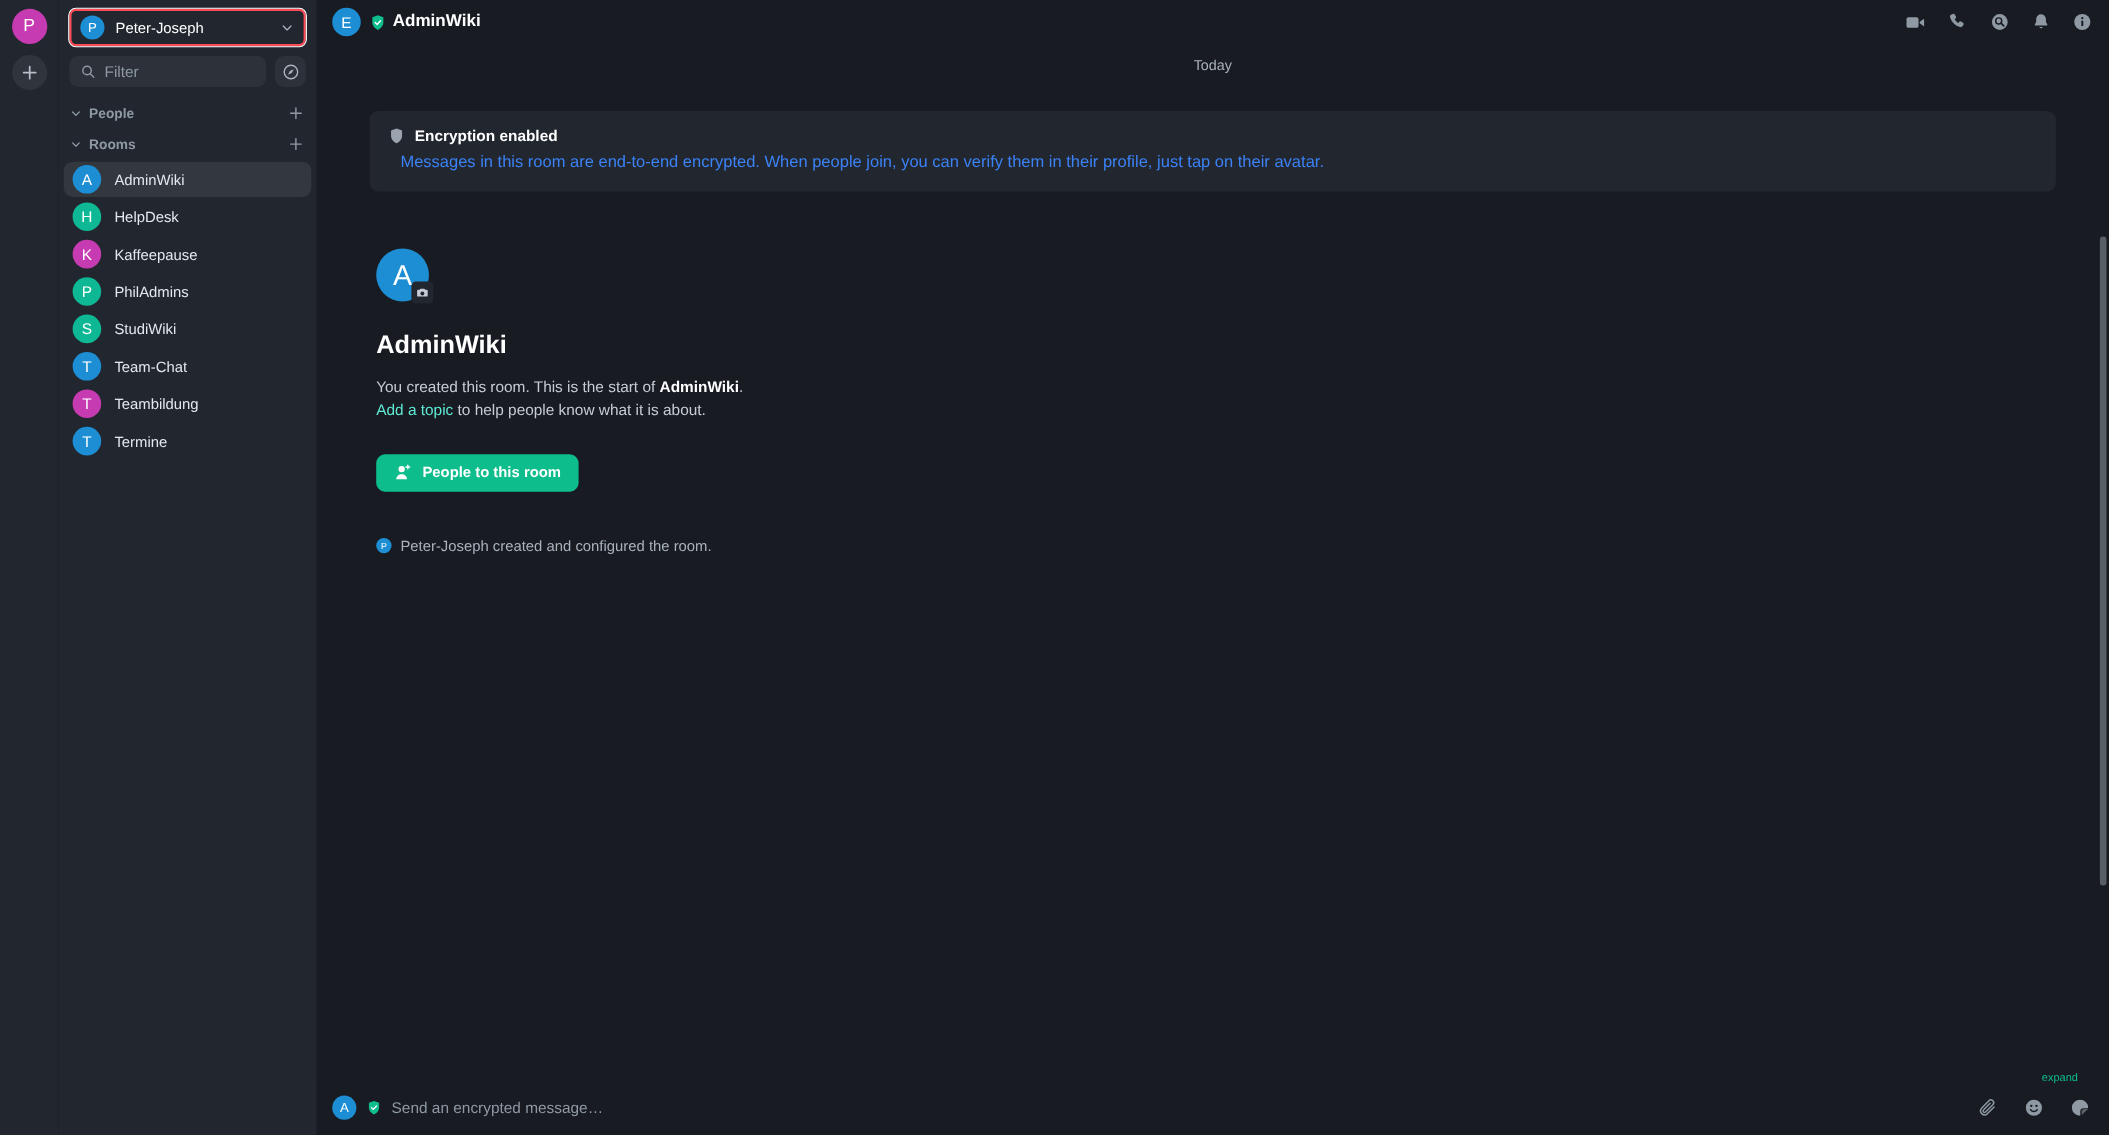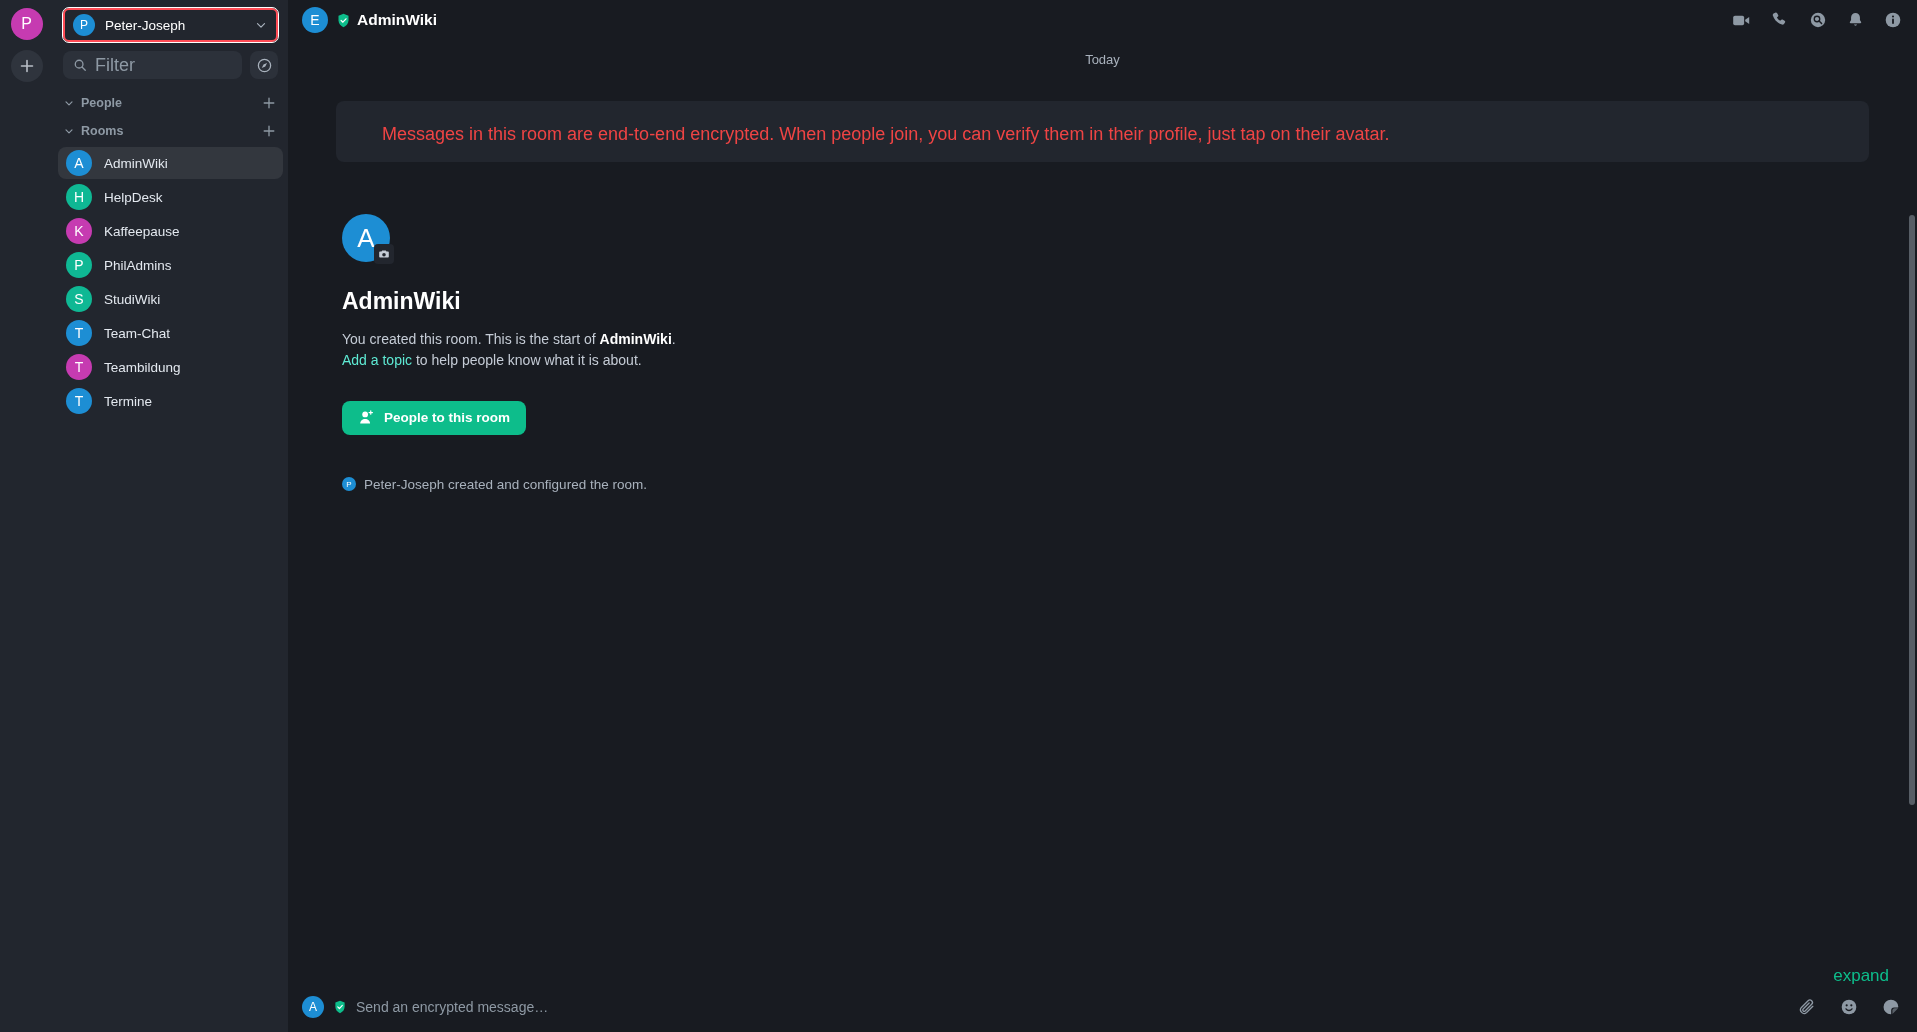--- a/index.html
+++ b/index.html
@@ -72,21 +72,21 @@
   }
   .filter-box {
     flex: 1 1 auto; height: 28px; border-radius: 8px;
     background: #2c313a;
     display: flex; align-items: center; gap: 8px;
     padding: 0 10px; cursor: text;
   }
   .filter-box .sicon { color: #8e99a4; display: flex; flex: 0 0 auto; }
   .filter-box input {
     background: transparent; border: none; outline: none;
-    color: #edf3ff; font-size: 18px; width: 100%;
+    color: #edf3ff; font-size: 14px; width: 100%;
     font-family: "Liberation Sans", sans-serif;
   }
   .filter-box input::placeholder { color: #8e99a4; }
   .explore-btn {
     width: 28px; height: 28px; flex: 0 0 28px; border-radius: 8px;
     background: #2c313a; color: #a9b2bd;
     display: flex; align-items: center; justify-content: center;
     cursor: pointer;
   }
 
@@ -164,22 +164,22 @@
   .enc-notice {
     background: #22262e; border-radius: 8px;
     margin: 0 24px 0 24px;
     padding: 14px 18px 16px 18px;
   }
   .enc-title {
     display: flex; align-items: center; gap: 10px;
     font-size: 14px; font-weight: bold; color: #ffffff;
   }
   .enc-body {
-    margin-top: 7px; margin-left: 28px;
-    font-size: 18px; color: #ef4444; line-height: 1.35;
+    margin-top: 7px; margin-left: 10px;
+    font-size: 15px; color: #3b82f6; line-height: 1.35;
   }
 
   .room-intro { padding: 52px 30px 0 30px; }
   .intro-avatar-wrap { position: relative; width: 48px; height: 48px; }
   .intro-avatar {
     width: 48px; height: 48px; border-radius: 50%;
     background: #1d8ed4; color: #fff;
     font-size: 26px; display: flex; align-items: center; justify-content: center;
     cursor: pointer;
   }
@@ -215,21 +215,21 @@
   .event-row .mini-av {
     width: 14px; height: 14px; border-radius: 50%;
     background: #1d8ed4; color: #fff;
     font-size: 8px; display: flex; align-items: center; justify-content: center;
     flex: 0 0 14px;
   }
   .event-row .etext { font-size: 13.5px; color: #a9b2bd; }
 
   .expand-link {
     position: absolute; right: 28px; bottom: 46px;
-    color: #0dbd8b; font-size: 17px; cursor: pointer;
+    color: #0dbd8b; font-size: 10px; cursor: pointer;
   }
 
   
   .composer {
     flex: 0 0 50px; height: 50px;
     display: flex; align-items: center;
     padding: 0 16px 0 14px; gap: 10px;
     background: #181b21;
   }
   .comp-avatar {
@@ -437,20 +437,28 @@
         </span>
       </div>
     </div>
 
     <div class="timeline">
       <div class="tl-inner">
 
         <div class="date-sep">Today</div>
 
         <div class="enc-notice">
+          <div class="enc-title">
+            <span>
+              <svg width="13" height="15" viewBox="0 0 14 16" style="display:block">
+                <path d="M7 .8l5.4 2v5c0 3.4-2.3 6.2-5.4 7.4C3.9 14 1.6 11.2 1.6 7.8v-5z" fill="#9ba3ae"></path>
+              </svg>
+            </span>
+            <span>Encryption enabled</span>
+          </div>
           <div class="enc-body">Messages in this room are end-to-end encrypted. When people join, you can verify them in their profile, just tap on their avatar.</div>
         </div>
 
         <div class="room-intro">
           <div class="intro-avatar-wrap">
             <div class="intro-avatar">
               <span>A</span>
             </div>
             <div class="cam-badge">
               <svg width="12" height="12" viewBox="0 0 16 16">

